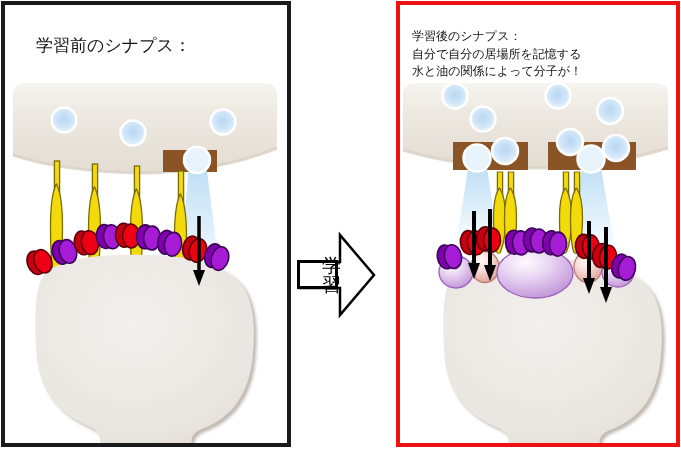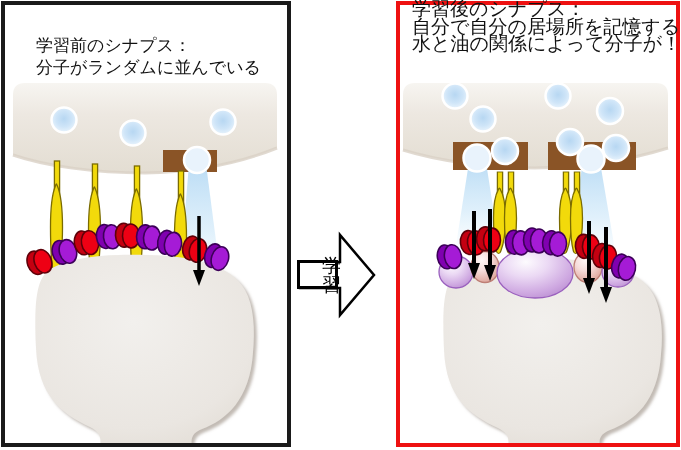--- a/index.html
+++ b/index.html
@@ -6,21 +6,21 @@
   .canvas{
     position:relative;width:681px;height:450px;background:#fff;overflow:hidden;
     font-family:"DejaVu Sans","Liberation Sans",sans-serif;
   }
   .panel{position:absolute;top:1px;height:446px;box-sizing:border-box;background:#fff;}
   .panel-before{left:1px;width:290px;border:4px solid #1a1a1a;}
   .panel-after{left:396px;width:284px;border:4px solid #ee1111;}
   .illustration{position:absolute;left:0;top:0;z-index:2;}
   .title{position:absolute;z-index:3;color:#111;font-weight:500;white-space:nowrap;}
   .title-before{left:36px;top:34px;font-size:17px;line-height:22px;}
-  .title-after{left:412px;top:0;font-size:19px;line-height:17.5px;}
+  .title-after{left:412px;top:28px;font-size:12px;line-height:17.5px;}
   .arrow-label-box{
     position:absolute;z-index:3;left:297px;top:260px;width:41px;height:29px;
     background:#fff;border:3px solid #000;box-sizing:border-box;
     display:flex;align-items:center;justify-content:center;
     font-size:19px;font-weight:500;color:#000;line-height:1;padding-left:28px;
   }
 </style>
 </head>
 <body>
 
@@ -202,21 +202,20 @@
         <path d="M 606 227 L 606 288" stroke="#000" stroke-width="4"></path>
         <polygon points="600,287 612,287 606,303" fill="#000"></polygon>
       </g>
     </g>
 
     <polygon points="300,262 340,262 340,235 374,275 340,315 340,288 300,288" fill="#fff" stroke="#000" stroke-width="2.5" stroke-linejoin="miter"></polygon>
   </svg>
 
   <div class="title title-before">
     <div>学習前のシナプス：</div>
-    <div>分子がランダムに並んでいる</div>
   </div>
 
   <div class="title title-after">
     <div>学習後のシナプス：</div>
     <div>自分で自分の居場所を記憶する</div>
     <div>水と油の関係によって分子が！</div>
   </div>
 
   <div class="arrow-label-box">
     <span>学習</span>

